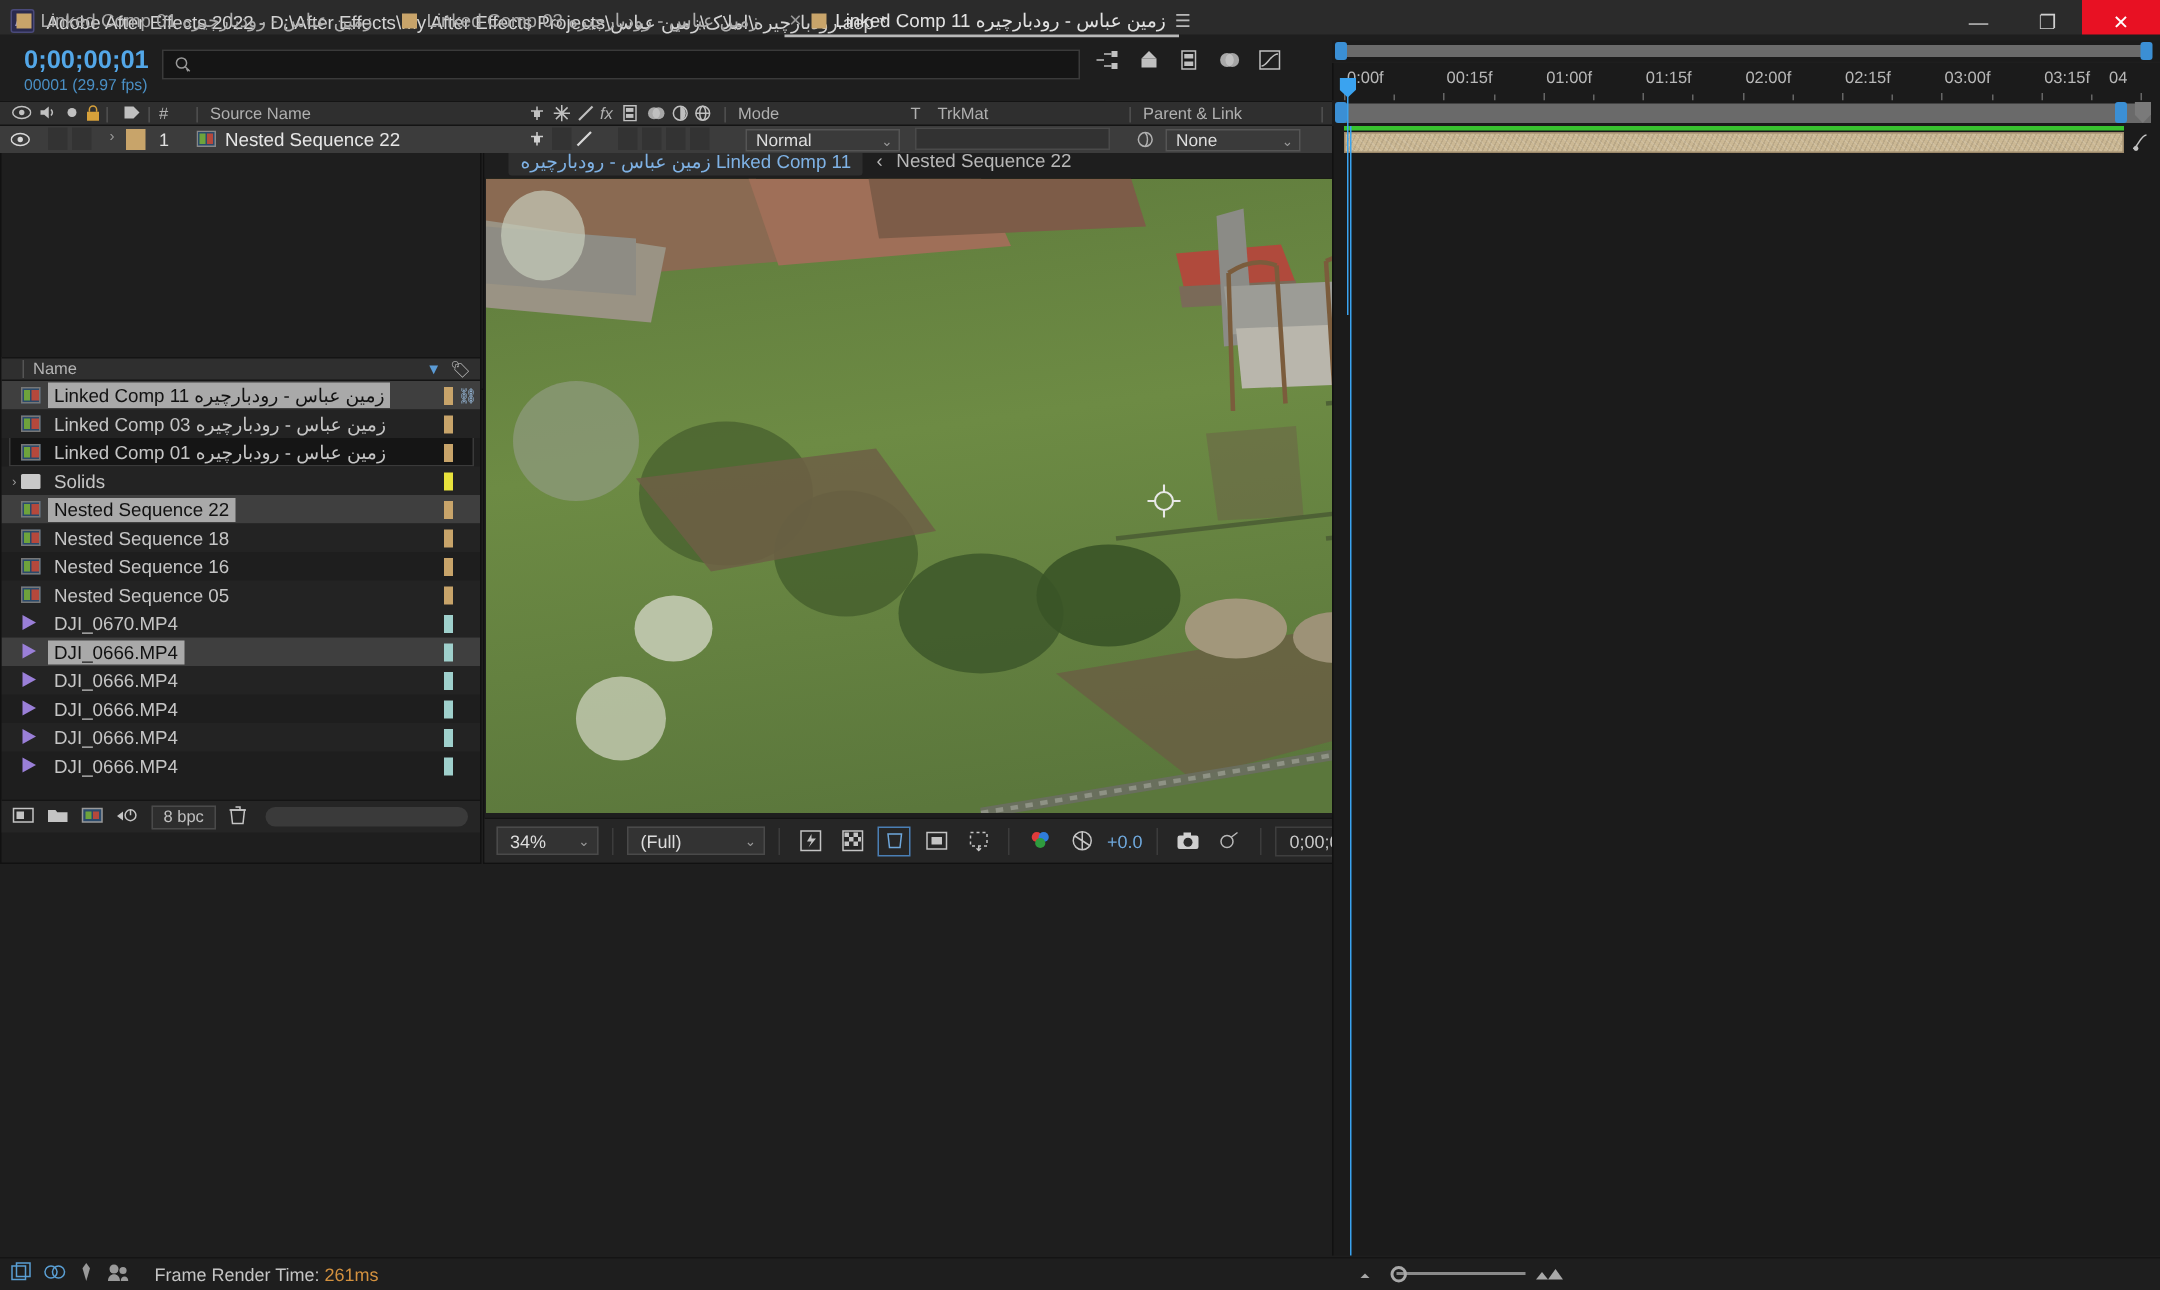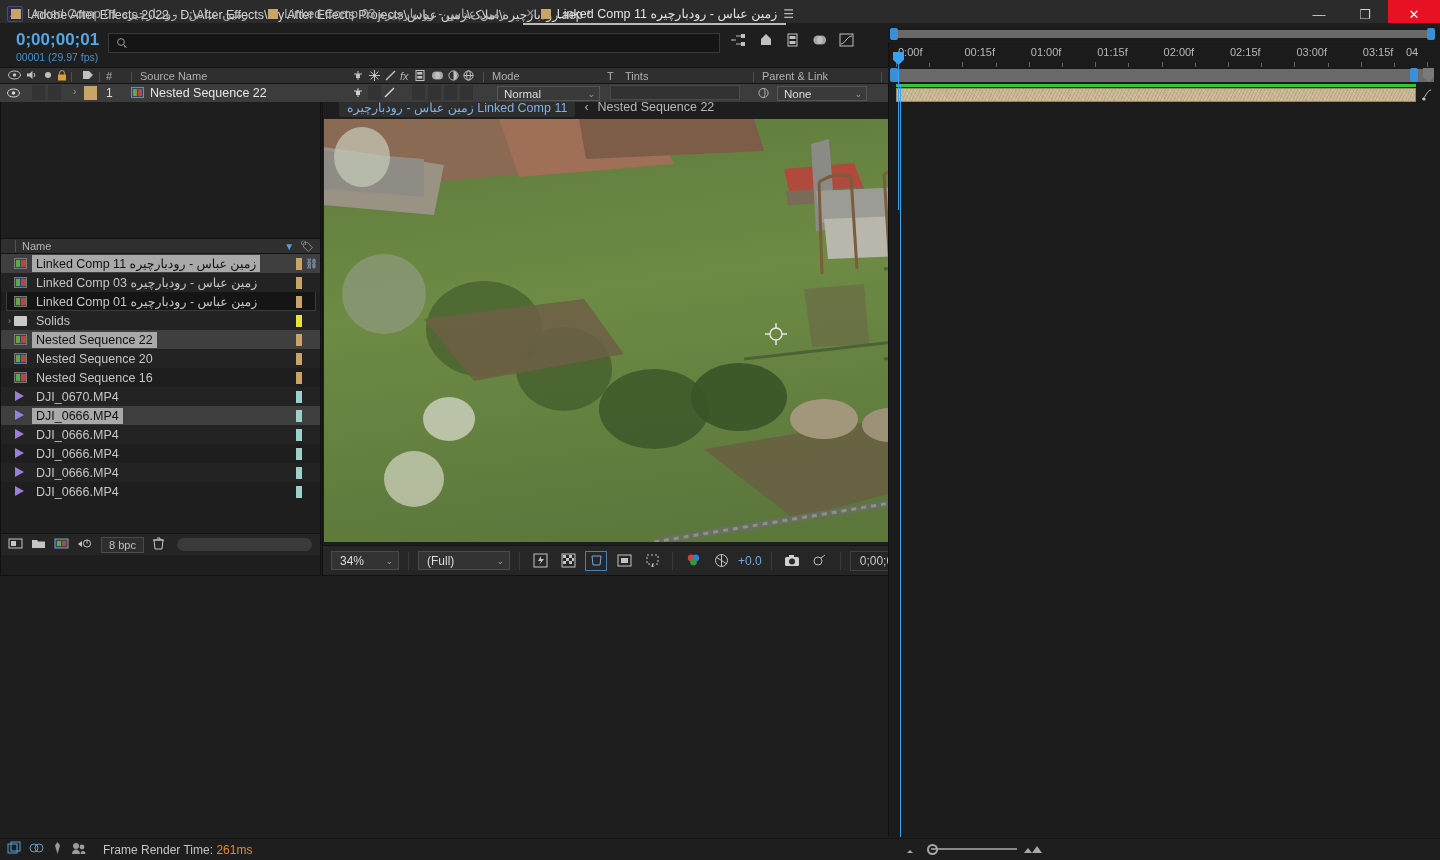--- a/index.html
+++ b/index.html
@@ -510,27 +510,33 @@
           </div>
           <div class="prow sel">
             <span class="disc-tri"></span>
             <span class="icon-comp"></span>
             <span class="nm">Nested Sequence 22</span>
             <span class="swatch" style="background: rgb(200, 164, 106);"></span>
           </div>
           <div class="prow alt">
             <span class="disc-tri"></span>
             <span class="icon-comp"></span>
-            <span class="nm">Nested Sequence 20</span>
+            <span class="nm">Nested Sequence 18</span>
             <span class="swatch" style="background: rgb(200, 164, 106);"></span>
           </div>
           <div class="prow">
             <span class="disc-tri"></span>
             <span class="icon-comp"></span>
             <span class="nm">Nested Sequence 16</span>
+            <span class="swatch" style="background: rgb(200, 164, 106);"></span>
+          </div>
+          <div class="prow alt">
+            <span class="disc-tri"></span>
+            <span class="icon-comp"></span>
+            <span class="nm">Nested Sequence 05</span>
             <span class="swatch" style="background: rgb(200, 164, 106);"></span>
           </div>
           <div class="prow alt">
             <span class="disc-tri"></span>
             <span class="icon-mov"></span>
             <span class="nm">DJI_0670.MP4</span>
             <span class="swatch" style="background: rgb(159, 208, 204);"></span>
           </div>
           <div class="prow sel">
             <span class="disc-tri"></span>
@@ -1063,21 +1069,21 @@
       <span class="h" style="left:463px">
         <svg width="11" height="11" viewBox="0 0 11 11">
             <circle cx="5.5" cy="5.5" r="4.6" stroke="#c0c0c0" fill="none"></circle>
             <ellipse cx="5.5" cy="5.5" rx="2" ry="4.6" stroke="#c0c0c0" fill="none"></ellipse>
             <path d="M1 5.5h9" stroke="#c0c0c0"></path>
           </svg>
       </span>
       <span class="h" style="left:482px;color:#555">|</span>
       <span class="h" style="left:492px">Mode</span>
       <span class="h" style="left:607px">T</span>
-      <span class="h" style="left:625px">Tints</span>
+      <span class="h" style="left:625px">TrkMat</span>
       <span class="h" style="left:752px;color:#555">|</span>
       <span class="h" style="left:762px">Parent &amp; Link</span>
       <span class="h" style="left:880px;color:#555">|</span>
     </div>
 
     <div class="lay-row">
       <span style="position:absolute;left:7px;top:3px">
         <svg width="13" height="10" viewBox="0 0 13 10">
             <ellipse cx="6.5" cy="5" rx="6" ry="4" stroke="#d8d8d8" fill="none"></ellipse>
             <circle cx="6.5" cy="5" r="1.8" fill="#d8d8d8"></circle>

